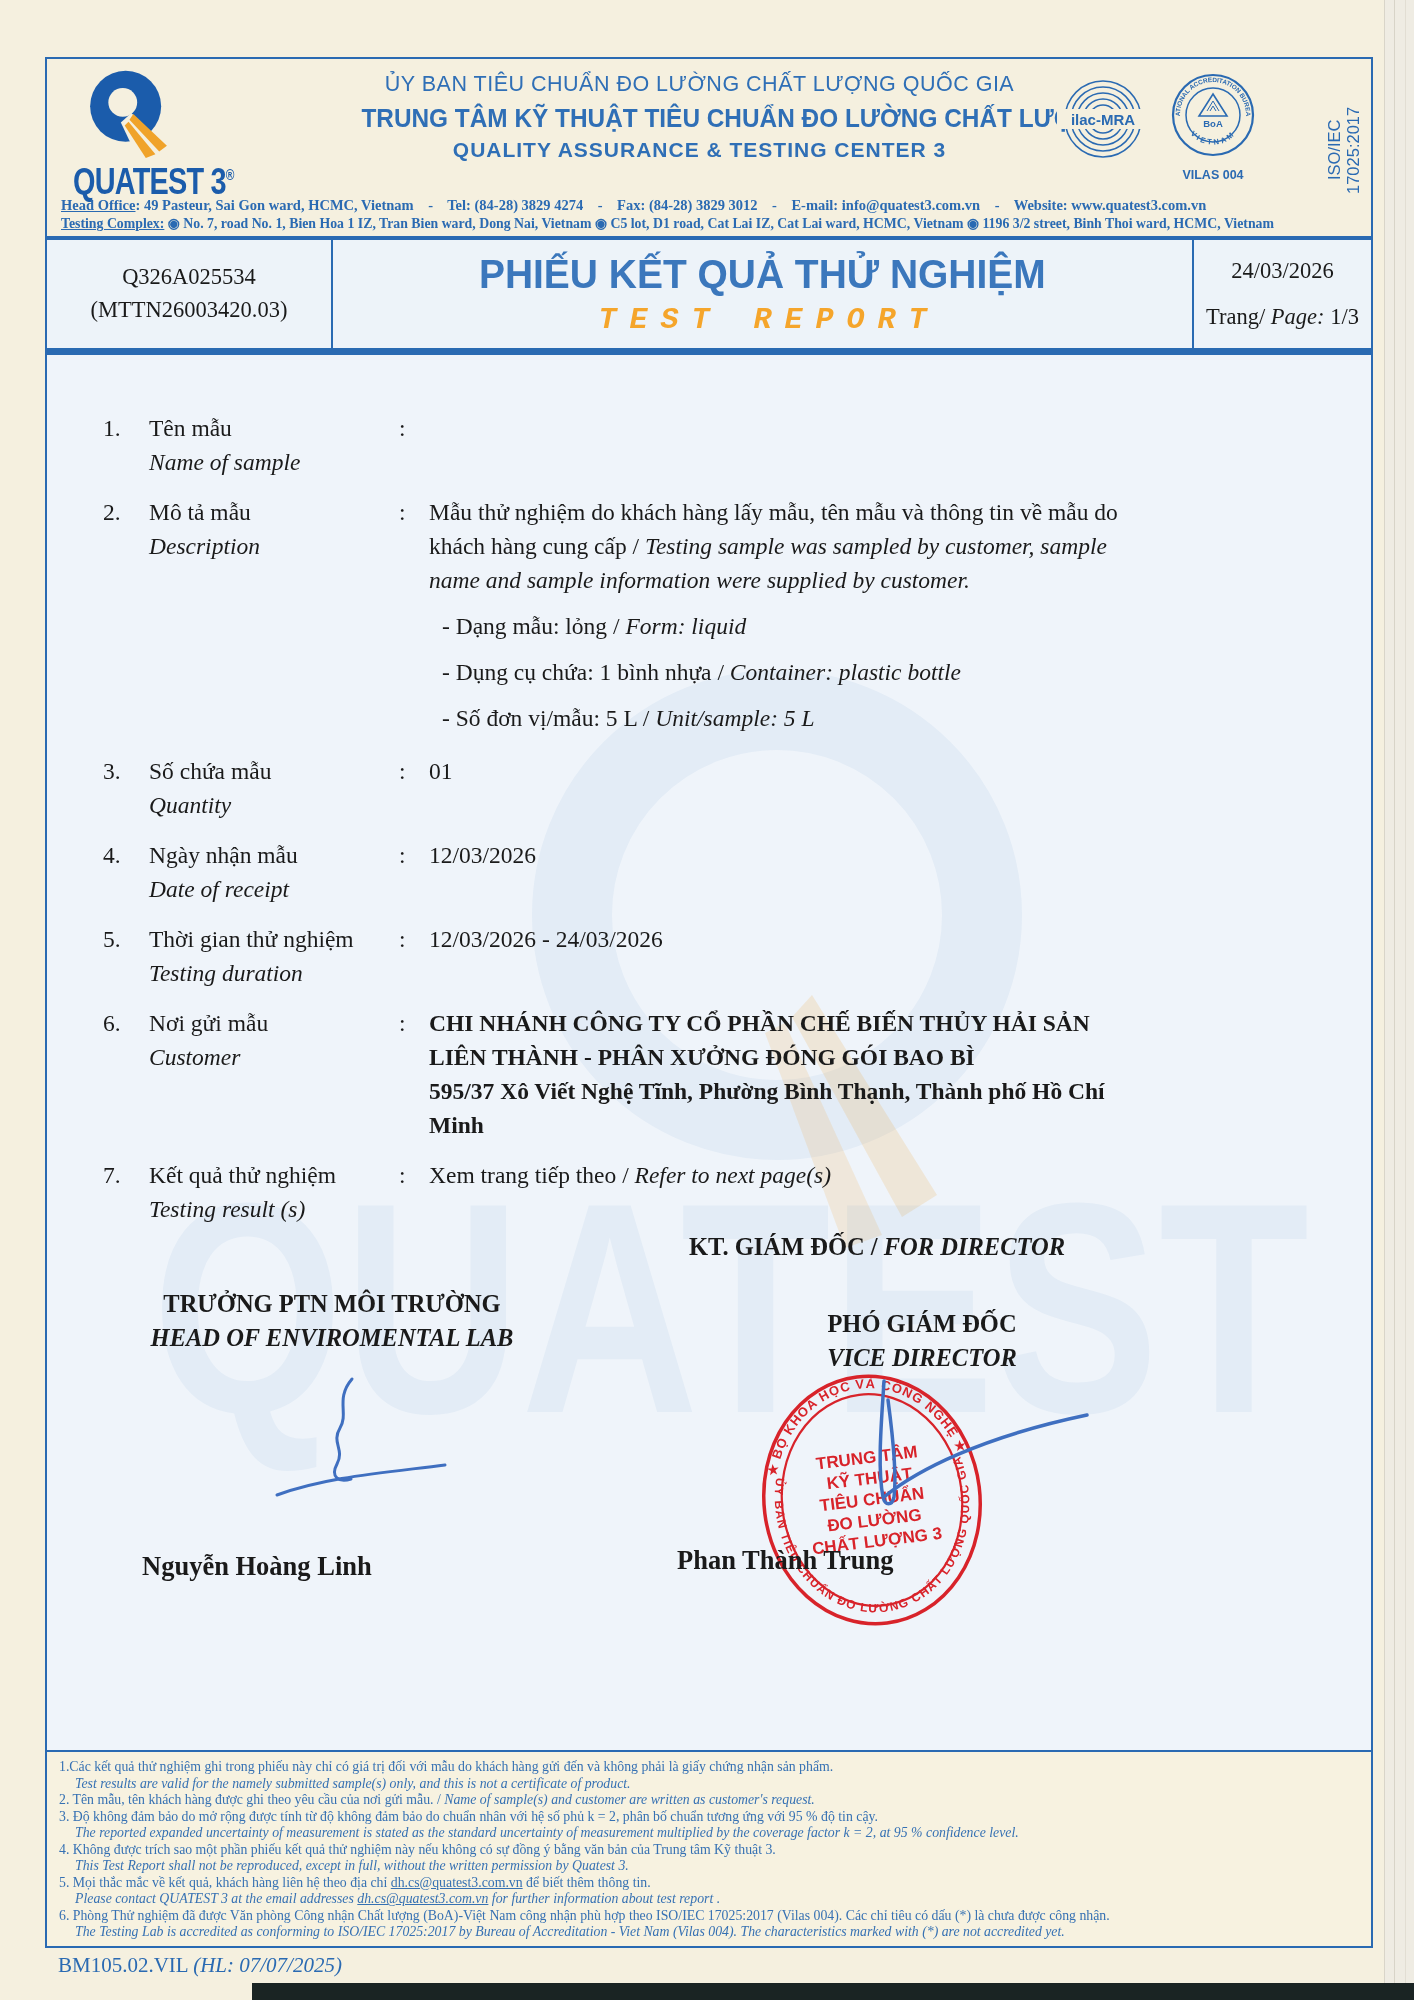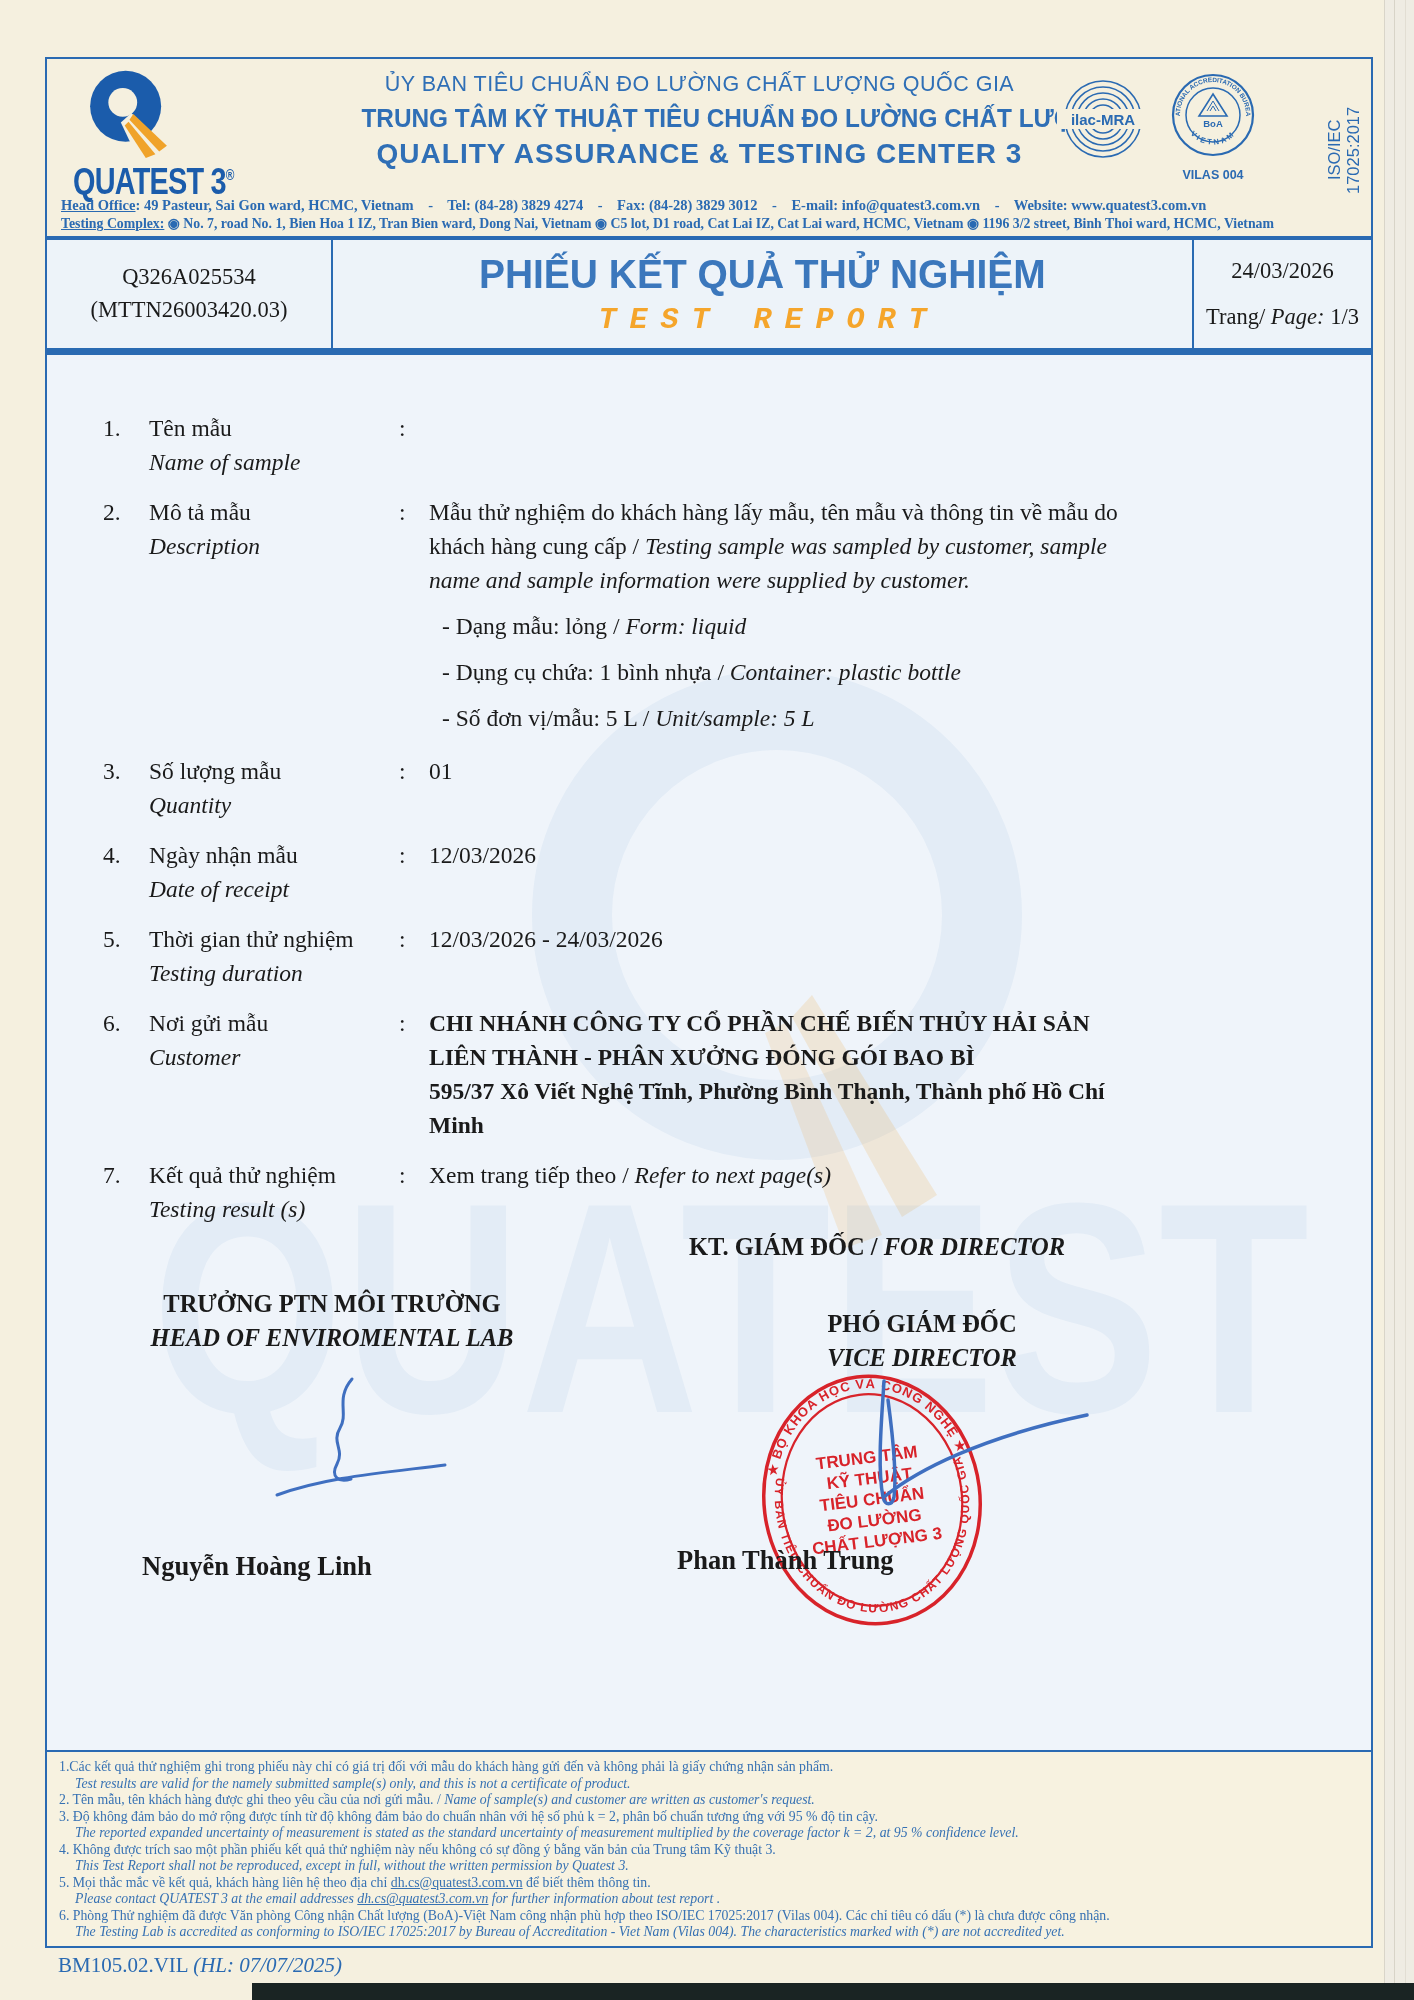--- a/index.html
+++ b/index.html
@@ -18,21 +18,21 @@
 
   
   .header-box{position:absolute;left:45px;top:57px;width:1328px;height:181px;border:2px solid var(--blue);background:var(--paper);}
   .logo{position:absolute;left:26px;top:6px;width:250px;}
   .logo-text{font-family:"Liberation Sans",sans-serif;font-weight:bold;font-size:37px;color:var(--logo_blue);
              transform:scaleX(0.78);transform-origin:left;letter-spacing:-1px;white-space:nowrap;margin-top:-4px;}
   .logo-text sup{font-size:15px;vertical-align:14px;}
   .org{position:absolute;left:285px;width:735px;top:13px;text-align:center;color:#2f6fb6;font-family:"Liberation Sans",sans-serif;}
   .org-1{font-size:21.5px;letter-spacing:.5px;}
   .org-2{font-size:26.5px;font-weight:bold;margin-top:6px;transform:scaleX(0.92);white-space:nowrap;}
-  .org-3{font-size:28px;font-weight:bold;margin-top:4px;letter-spacing:1px;}
+  .org-3{font-size:21px;font-weight:bold;margin-top:4px;letter-spacing:1px;}
   .ilac{position:absolute;right:222px;top:14px;}
   .boa{position:absolute;right:112px;top:10px;text-align:center;}
   .vilas{font-size:12.5px;font-weight:bold;color:var(--blue);font-family:"Liberation Sans",sans-serif;margin-top:1px;}
   .iso-vert{position:absolute;right:8px;top:16px;writing-mode:vertical-rl;transform:rotate(180deg);
             font-size:16.5px;color:var(--blue);font-family:"Liberation Sans",sans-serif;height:150px;text-align:center;}
   .addr{position:absolute;left:14px;right:8px;bottom:3px;color:var(--blue);font-weight:bold;line-height:1.3;}
   .addr .ln{white-space:pre;overflow:hidden;}
   .addr .ln1{font-size:14.5px;}
   .addr .ln2{font-size:13.8px;}
   .addr .u{text-decoration:underline;}
@@ -195,21 +195,21 @@
           <div class="i">name and sample information were supplied by customer.</div>
           <div class="dash"><span>- Dạng mẫu: lỏng / </span><span class="i">Form: liquid</span></div>
           <div class="dash"><span>- Dụng cụ chứa: 1 bình nhựa / </span><span class="i">Container: plastic bottle</span></div>
           <div class="dash"><span>- Số đơn vị/mẫu: 5 L / </span><span class="i">Unit/sample: 5 L</span></div>
         </div>
       </div>
 
       <div class="item mb16">
         <div>3.</div>
         <div>
-          <div>Số lượng mẫu</div>
+          <div>Số chứa mẫu</div>
           <div class="en">Quantity</div>
         </div>
         <div>:</div>
         <div>01</div>
       </div>
 
       <div class="item mb16">
         <div>4.</div>
         <div>
           <div>Ngày nhận mẫu</div>

